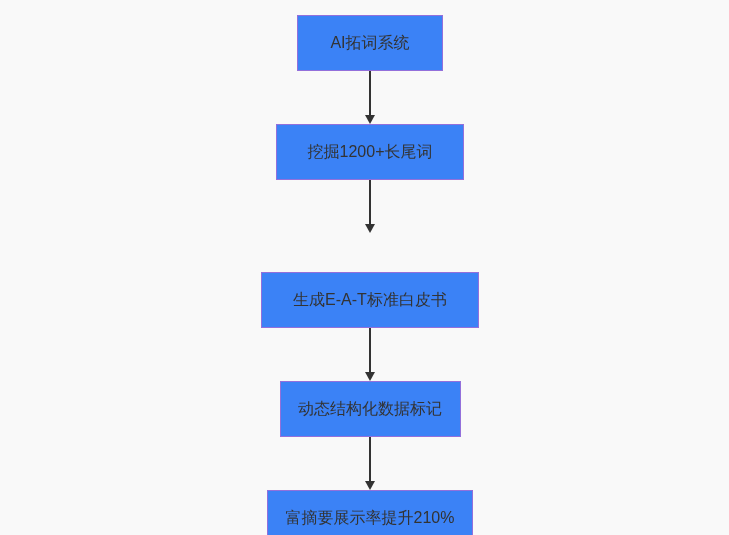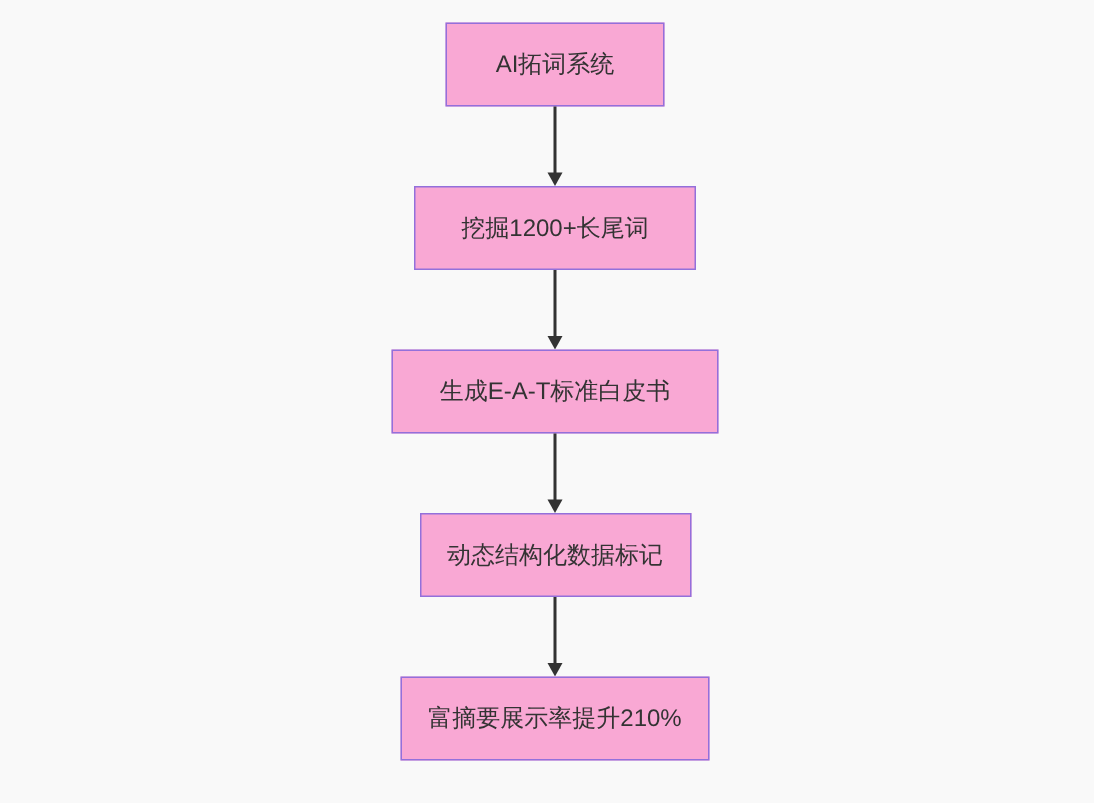--- a/index.html
+++ b/index.html
@@ -19,36 +19,36 @@
     left: 370px;
     top: 15px;
     transform: translateX(-50%);
     display: flex;
     flex-direction: column;
     align-items: center;
   }
   .node {
     box-sizing: border-box;
     height: 56px;
-    background: #f9a8d4;
+    background: #3b82f6;
     border: 1.5px solid #9370DB;
     display: flex;
     align-items: center;
     justify-content: center;
     flex-shrink: 0;
   }
   .node-label {
     font-size: 16px;
     color: #333333;
     white-space: nowrap;
     text-align: center;
   }
   .node-0 { width: 146px; }
   .node-1 { width: 188px; }
-  .node-2 { width: 218px; }
+  .node-2 { width: 218px; margin-top: 39px; }
   .node-3 { width: 181px; }
   .node-4 { width: 206px; }
   .arrow {
     height: 53px;
     display: flex;
     flex-direction: column;
     align-items: center;
     flex-shrink: 0;
   }
   .arrow-line {

